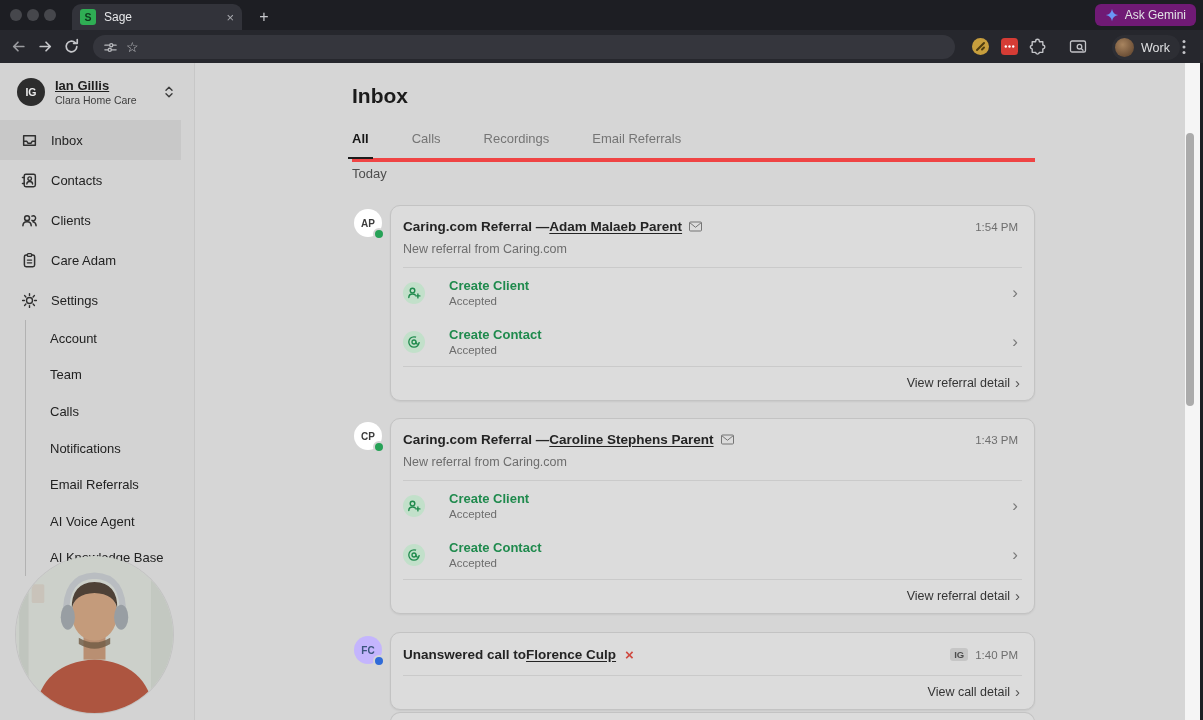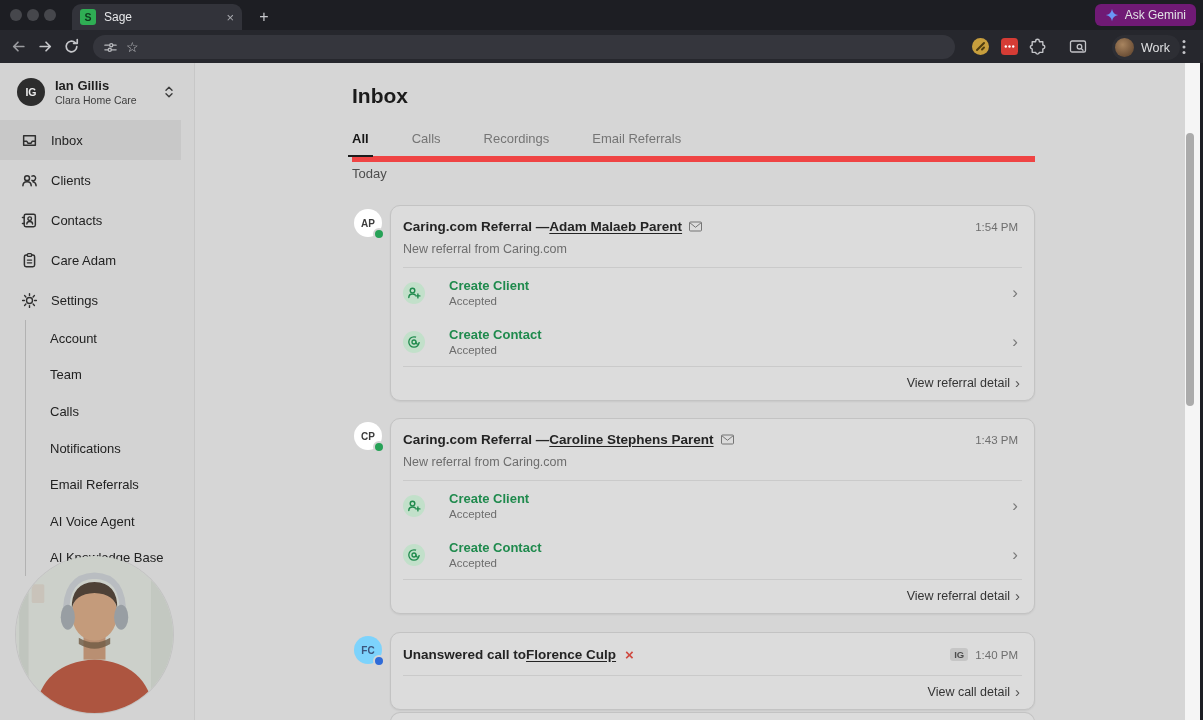--- a/index.html
+++ b/index.html
@@ -37,52 +37,52 @@
                 background:radial-gradient(circle at 40% 35%, #a8845f, #6b4e35 75%); }
   .profile-label { color:#dfe0e2; font-size:12.5px; }
   .menu-dots { position:absolute; left:1182px; top:39px; }
 
   
   .sidebar { position:absolute; left:0; top:63px; width:195px; height:657px; background:#d3d3d3;
              border-right:1px solid #c7c7c7; }
   .user-block { display:flex; align-items:center; gap:10px; padding:15px 10px 14px 17px; position:relative; }
   .user-avatar { width:28px; height:28px; border-radius:50%; background:#2d2d2d; color:#eee;
                  font-size:10.5px; font-weight:bold; display:flex; align-items:center; justify-content:center; }
-  .user-name { font-size:13px; font-weight:bold; color:#1e1e1e; line-height:15px; }
+  .user-name { font-size:13px; font-weight:bold; color:#1e1e1e; line-height:15px;text-decoration:underline; }
   .user-org { font-size:10.5px; color:#3d3d3d; margin-top:1px; }
   .user-caret { position:absolute; right:20px; top:22px; }
   .nav-item { width:181px; height:40px; display:flex; align-items:center; gap:13px; padding-left:21px;
               font-size:13px; color:#222; }
   .nav-item.active { background:#c8c8c8; }
   .subnav { margin-left:25px; border-left:1.5px solid #b2b2b2; }
   .subnav-item { height:36.6px; display:flex; align-items:center; padding-left:24px; font-size:13px; color:#222; }
 
   .webcam { position:absolute; left:16px; top:556px; width:157px; height:157px; border-radius:50%;
             overflow:hidden; box-shadow:0 0 0 1px rgba(0,0,0,0.08); z-index:5; }
 
   
   .main { position:absolute; left:196px; top:63px; width:990px; height:657px; background:#d6d6d6; }
   .content { position:absolute; left:156px; top:0; width:683px; }
   .page-title { position:absolute; left:0; top:21px; font-size:21px; font-weight:bold; color:#1b1b1b; }
-  .tabsrow { position:absolute; left:0; top:68px; width:683px; height:31px; border-bottom:6px solid #ef4444;
+  .tabsrow { position:absolute; left:0; top:68px; width:683px; height:31px; border-bottom:4px solid #ef4444;
              display:flex; gap:43px; }
   .mtab { font-size:13px; color:#757575; padding-bottom:12px; position:relative; }
   .mtab.active { color:#161616; font-weight:bold; }
   .mtab.active::after { content:""; position:absolute; left:-4px; right:-4px; bottom:-1px; height:2.5px; background:#1c1c1c; }
   .section-label { position:absolute; left:0; top:103px; font-size:13px; color:#4d4d4d; }
 
   .card { position:absolute; left:38px; width:645px; background:#dcdcdc; border:1px solid #c3c3c3;
           border-radius:10px; box-shadow:0 1px 2px rgba(0,0,0,0.07); }
   .card-avatar { position:absolute; left:-37px; top:3px; width:28px; height:28px; border-radius:50%;
                  background:#ffffff; color:#3c3c3c; font-size:10px; font-weight:bold;
                  display:flex; align-items:center; justify-content:center; }
   .card-avatar .badge { position:absolute; right:-3px; bottom:-3px; width:12px; height:12px; border-radius:50%;
                  border:2px solid #d6d6d6; }
   .badge-green { background:#27a257; } .badge-blue { background:#2f6bd8; }
-  .avatar-blue { background:#7dd3fc; color:#3c567e; }
+  .avatar-blue { background:#c4b5fd; color:#3c567e; }
   .card-header { padding:13px 16px 11px 12px; }
   .title-row { display:flex; align-items:center; font-size:13.5px; color:#242424; }
   .title-row .ttl { font-weight:bold; }
   .person-link { font-weight:bold; text-decoration:underline; text-underline-offset:2px; }
   .env { margin-left:7px; }
   .xmark { color:#cf4940; font-size:15px; font-weight:bold; margin-left:9px; }
   .right-meta { margin-left:auto; display:flex; align-items:center; gap:7px; }
   .time { font-size:11.5px; color:#6e6e6e; font-weight:normal; }
   .ig-chip { background:#c6c6c6; border-radius:3px; padding:1px 4px; font-size:9.5px; font-weight:bold; color:#4c4c4c; }
   .subtitle { font-size:12.5px; color:#6d6d6d; margin-top:8px; }
@@ -201,34 +201,34 @@
 
   <div class="nav-item active">
     <svg width="17" height="17" viewBox="0 0 16 16">
         <path d="M2.5 3.5 h11 v9 h-11 z" stroke="#2f2f2f" stroke-width="1.4" fill="none" stroke-linejoin="round"></path>
         <path d="M2.5 8.7 h3 l1 1.8 h3 l1-1.8 h3" stroke="#2f2f2f" stroke-width="1.4" fill="none" stroke-linejoin="round"></path>
       </svg>
     <span>Inbox</span>
   </div>
   <div class="nav-item">
     <svg width="17" height="17" viewBox="0 0 16 16">
-        <circle cx="5.7" cy="5.8" r="2.3" stroke="#2f2f2f" stroke-width="1.4" fill="none"></circle>
-        <path d="M1.8 13 q0-3.9 3.9-3.9 q3.9 0 3.9 3.9" stroke="#2f2f2f" stroke-width="1.4" fill="none" stroke-linecap="round"></path>
-        <path d="M10.3 3.9 a2.3 2.3 0 1 1 0 3.9 M11.3 9.3 q2.9 0.6 2.9 3.7" stroke="#2f2f2f" stroke-width="1.4" fill="none" stroke-linecap="round"></path>
-      </svg>
-    <span>Clients</span>
-  </div>
-  <div class="nav-item">
-    <svg width="17" height="17" viewBox="0 0 16 16">
         <rect x="3" y="2.2" width="10.5" height="11.6" rx="1.6" stroke="#2f2f2f" stroke-width="1.4" fill="none"></rect>
         <circle cx="8.2" cy="6.3" r="1.7" stroke="#2f2f2f" stroke-width="1.3" fill="none"></circle>
         <path d="M5.5 11.4 q0-2.4 2.7-2.4 q2.7 0 2.7 2.4" stroke="#2f2f2f" stroke-width="1.3" fill="none" stroke-linecap="round"></path>
         <path d="M1.4 5.2 h1.6 M1.4 10.8 h1.6" stroke="#2f2f2f" stroke-width="1.4" stroke-linecap="round"></path>
       </svg>
     <span>Contacts</span>
+  </div>
+  <div class="nav-item">
+    <svg width="17" height="17" viewBox="0 0 16 16">
+        <circle cx="5.7" cy="5.8" r="2.3" stroke="#2f2f2f" stroke-width="1.4" fill="none"></circle>
+        <path d="M1.8 13 q0-3.9 3.9-3.9 q3.9 0 3.9 3.9" stroke="#2f2f2f" stroke-width="1.4" fill="none" stroke-linecap="round"></path>
+        <path d="M10.3 3.9 a2.3 2.3 0 1 1 0 3.9 M11.3 9.3 q2.9 0.6 2.9 3.7" stroke="#2f2f2f" stroke-width="1.4" fill="none" stroke-linecap="round"></path>
+      </svg>
+    <span>Clients</span>
   </div>
   <div class="nav-item">
     <svg width="17" height="17" viewBox="0 0 16 16">
         <rect x="3.2" y="2.8" width="9.6" height="11" rx="1.6" stroke="#2f2f2f" stroke-width="1.4" fill="none"></rect>
         <rect x="6" y="1.5" width="4" height="2.6" rx="0.9" stroke="#2f2f2f" stroke-width="1.3" fill="#d3d3d3"></rect>
         <path d="M6 7.6 h4 M6 10.2 h4" stroke="#2f2f2f" stroke-width="1.3" stroke-linecap="round"></path>
       </svg>
     <span>Care Adam</span>
   </div>
   <div class="nav-item">

